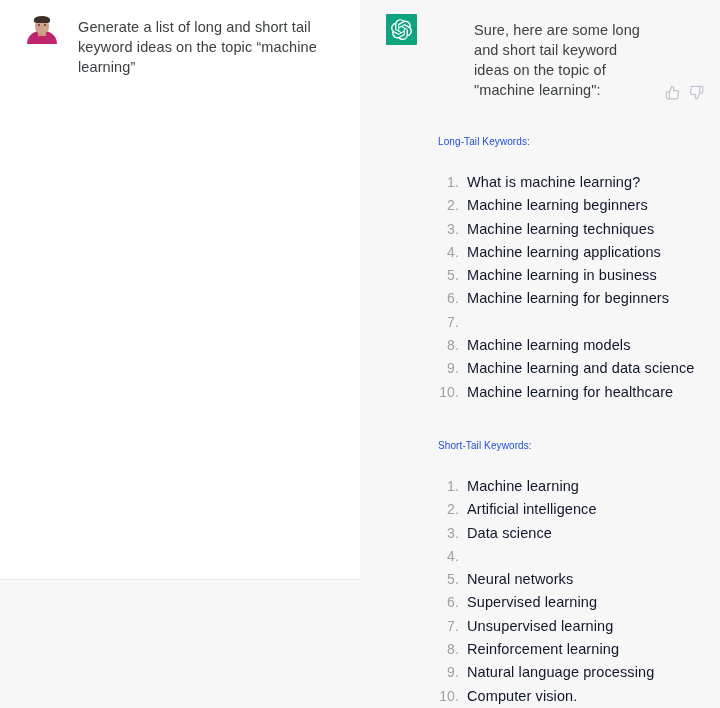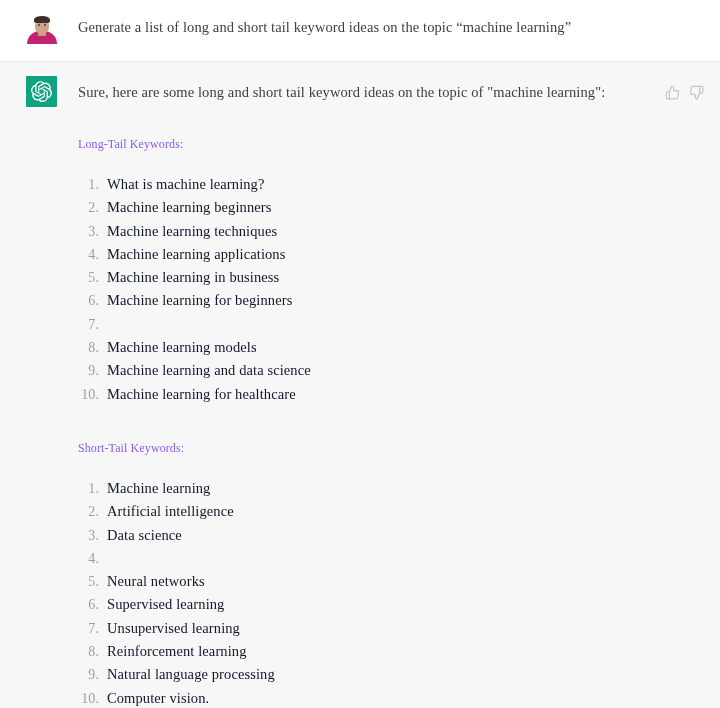--- a/index.html
+++ b/index.html
@@ -12,22 +12,21 @@
     overflow: hidden;
     background: #f7f7f8;
     font-family: "Liberation Sans", sans-serif;
     -webkit-font-smoothing: antialiased;
   }
 
   .chat {
     width: 720px;
     height: 580px;
     display: flex;
-    flex-direction: column;
-    font-family: Liberation Serif, serif;
+    flex-direction: row;
   }
 
   
   .msg {
     display: flex;
     align-items: flex-start;
     box-sizing: border-box;
     width: 100%;
   }
   .msg-user {
@@ -135,44 +134,45 @@
     color: #3c4043;
     font-size: 14.5px;
     line-height: 20px;
     margin: 0;
     letter-spacing: 0.1px;
   }
   .msg-user .msg-text { padding-top: 5px; }
 
   .assistant-head {
     display: flex;
-    align-items: center;
+    align-items: flex-end;
     justify-content: space-between;
+    margin-left: 36px;
   }
   .assistant-head .msg-text { padding-top: 6px; }
 
   .feedback {
     display: flex;
     gap: 9px;
     flex: 0 0 auto;
     padding-top: 6px;
     padding-left: 20px;
   }
   .feedback span {
     display: block;
     width: 15px;
     height: 15px;
     color: #c5c5d2;
   }
   .feedback svg { display: block; }
 
   
   .section-title {
-    color: #8b5cf6;
-    font-size: 12px;
+    color: #1d4ed8;
+    font-size: 10px;
     line-height: 20px;
     margin: 32px 0 0 0;
     letter-spacing: 0.1px;
   }
 
   ol.kw-list {
     list-style: none;
     margin: 19px 0 0 0;
     padding: 0;
   }

